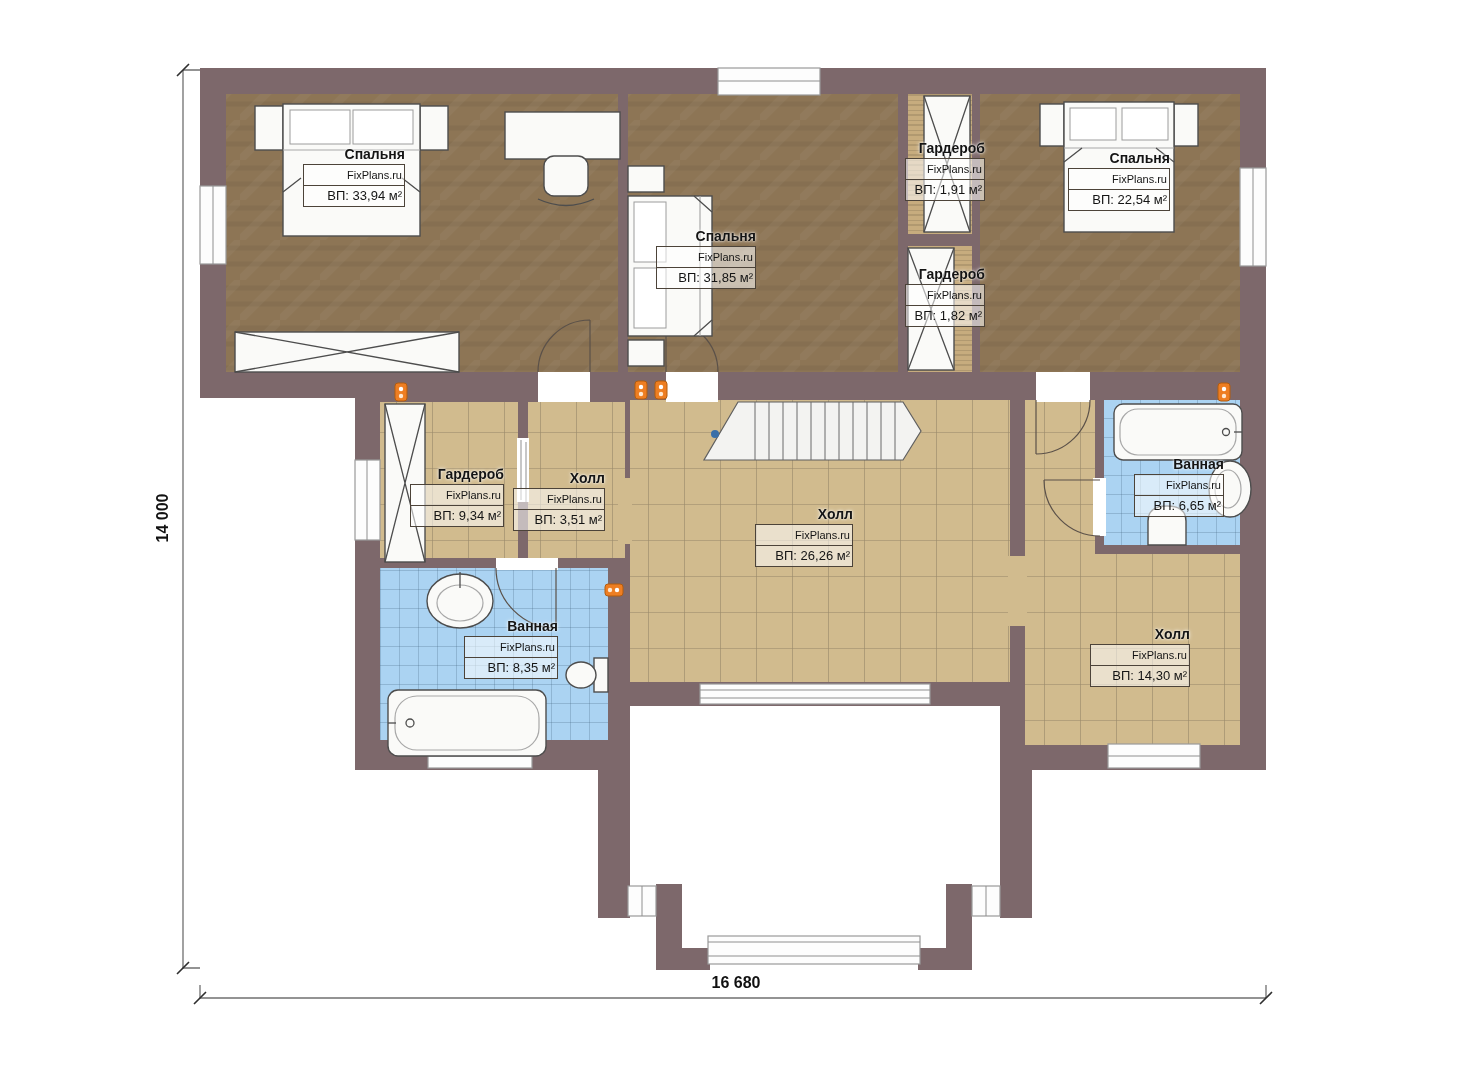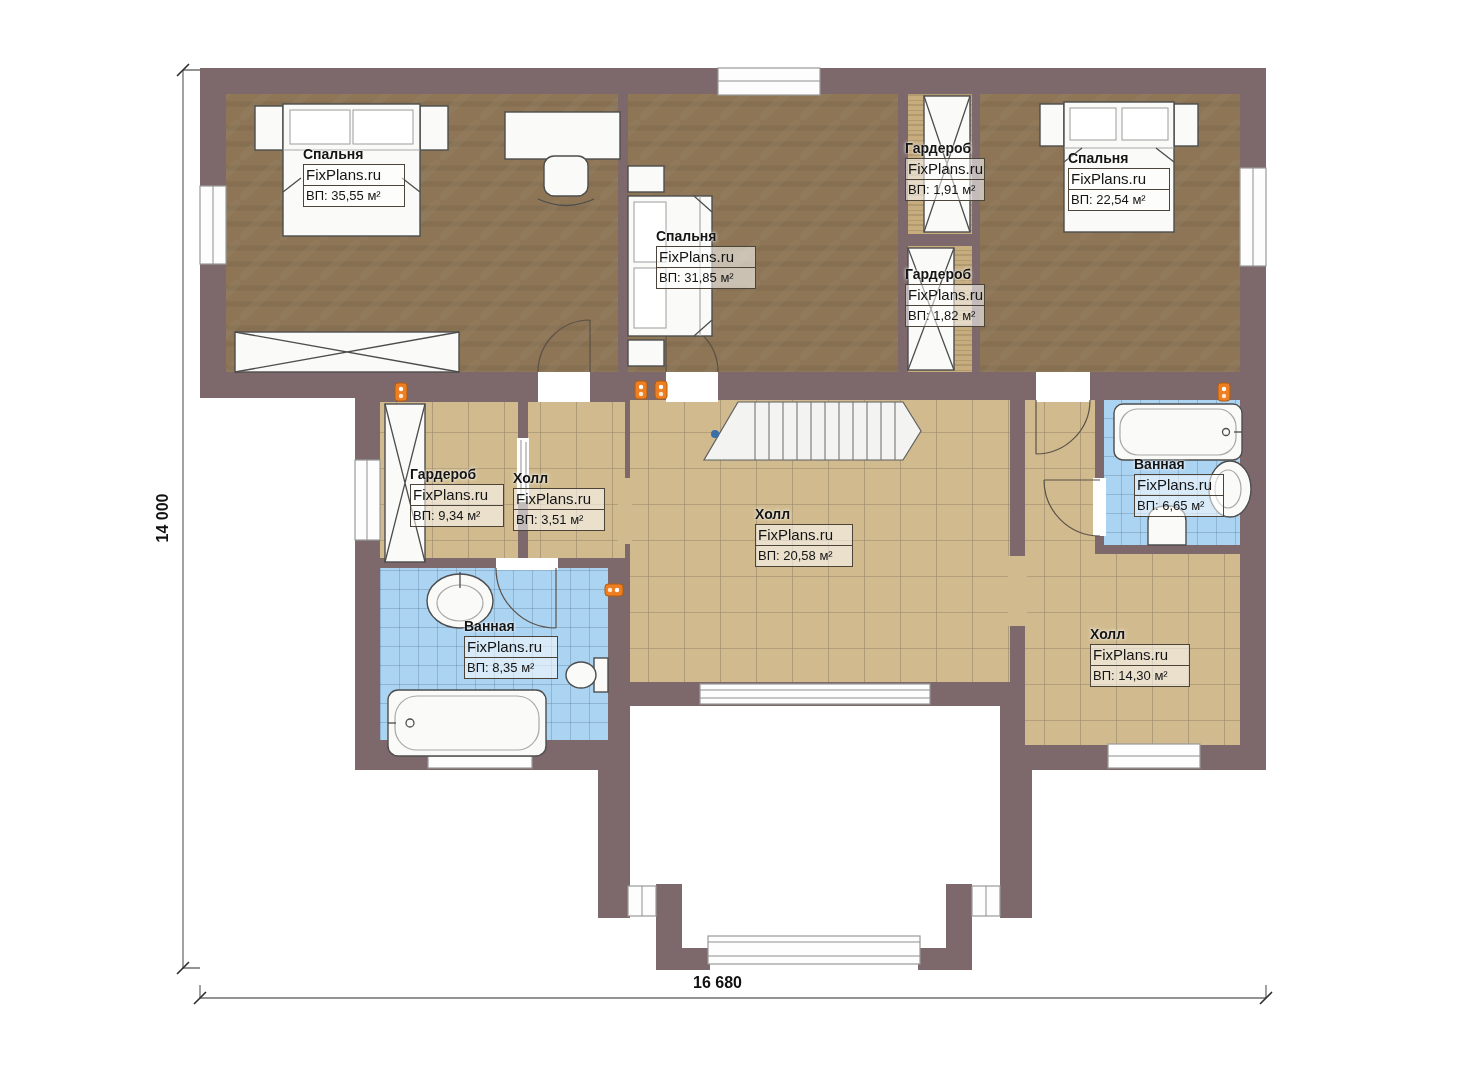--- a/index.html
+++ b/index.html
@@ -13,25 +13,25 @@
   .fx{fill:var(--c-fixture);stroke:var(--c-outline);stroke-width:1.4;}
   .fx2{fill:#ffffff;stroke:#9c9c9c;stroke-width:1;}
   .fx2b{fill:none;stroke:#a8a8a8;stroke-width:1.2;}
   .ln{fill:none;stroke:var(--c-outline);stroke-width:1.3;}
   .arc{fill:none;stroke:#5b5149;stroke-width:1.2;}
   .stair{fill:#f3f3f1;stroke:#5f5f5f;stroke-width:1.2;}
   .tread{stroke:#6a6a6a;stroke-width:1;fill:none;}
   .lamp{fill:var(--c-lamp);stroke:#b35c0e;stroke-width:1;}
   .dim{stroke:#707070;stroke-width:1.3;fill:none;}
   .dimtick{stroke:#2f2f2f;stroke-width:1.6;fill:none;}
-  .room-label{position:absolute;text-align:left;color:#141414;}
+  .room-label{position:absolute;text-align:right;color:#141414;}
   .rl-title{font-size:14px;font-weight:bold;line-height:17px;
             text-shadow:0 0 2px rgba(255,255,255,.95), 0 0 4px rgba(255,255,255,.8);}
   .rl-box{margin-top:1px;border:1.4px solid #4c4339;background:rgba(255,255,255,.55);}
-  .rl-brand{font-size:15px;line-height:20px;border-bottom:1.4px solid #4c4339;padding:0 2px;white-space:nowrap;}
+  .rl-brand{font-size:11px;line-height:20px;border-bottom:1.4px solid #4c4339;padding:0 2px;white-space:nowrap;}
   .rl-area{font-size:13px;line-height:20px;padding:0 2px;white-space:nowrap;}
   .dim-label{position:absolute;font-size:16px;font-weight:bold;color:#111;}
   .dim-v{transform:rotate(-90deg);}
 </style>
 </head>
 <body>
 
 <div id="stage">
 
 <svg width="1474" height="1080" viewBox="0 0 1474 1080">
@@ -301,21 +301,21 @@
   <g>
     <path class="dim" d="M200 985 V998 M1266 985 V998 M200 998 H1266"></path>
     <path class="dimtick" d="M194 1004 L206 992 M1260 1004 L1272 992"></path>
   </g>
 </svg>
 
   <div class="room-label" style="left:303px;top:146px;width:102px">
     <div class="rl-title">Спальня</div>
     <div class="rl-box">
         <div class="rl-brand">FixPlans.ru</div>
-        <div class="rl-area">ВП: 35,55 м²</div>
+        <div class="rl-area">ВП: 33,94 м²</div>
       </div>
   </div>
   <div class="room-label" style="left:656px;top:228px;width:100px">
     <div class="rl-title">Спальня</div>
     <div class="rl-box">
         <div class="rl-brand">FixPlans.ru</div>
         <div class="rl-area">ВП: 31,85 м²</div>
       </div>
   </div>
   <div class="room-label" style="left:905px;top:140px;width:80px">
@@ -350,21 +350,21 @@
     <div class="rl-title">Холл</div>
     <div class="rl-box">
         <div class="rl-brand">FixPlans.ru</div>
         <div class="rl-area">ВП: 3,51 м²</div>
       </div>
   </div>
   <div class="room-label" style="left:755px;top:506px;width:98px">
     <div class="rl-title">Холл</div>
     <div class="rl-box">
         <div class="rl-brand">FixPlans.ru</div>
-        <div class="rl-area">ВП: 20,58 м²</div>
+        <div class="rl-area">ВП: 26,26 м²</div>
       </div>
   </div>
   <div class="room-label" style="left:1134px;top:456px;width:90px">
     <div class="rl-title">Ванная</div>
     <div class="rl-box">
         <div class="rl-brand">FixPlans.ru</div>
         <div class="rl-area">ВП: 6,65 м²</div>
       </div>
   </div>
   <div class="room-label" style="left:464px;top:618px;width:94px">
@@ -376,15 +376,15 @@
   </div>
   <div class="room-label" style="left:1090px;top:626px;width:100px">
     <div class="rl-title">Холл</div>
     <div class="rl-box">
         <div class="rl-brand">FixPlans.ru</div>
         <div class="rl-area">ВП: 14,30 м²</div>
       </div>
   </div>
 
   <div class="dim-label dim-v" style="left:120px;top:509px;width:86px;text-align:center">14 000</div>
-  <div class="dim-label" style="left:693px;top:974px;width:86px;">16 680</div>
+  <div class="dim-label" style="left:693px;top:974px;width:86px;text-align:center">16 680</div>
 
 </div>
 
 </body></html>

